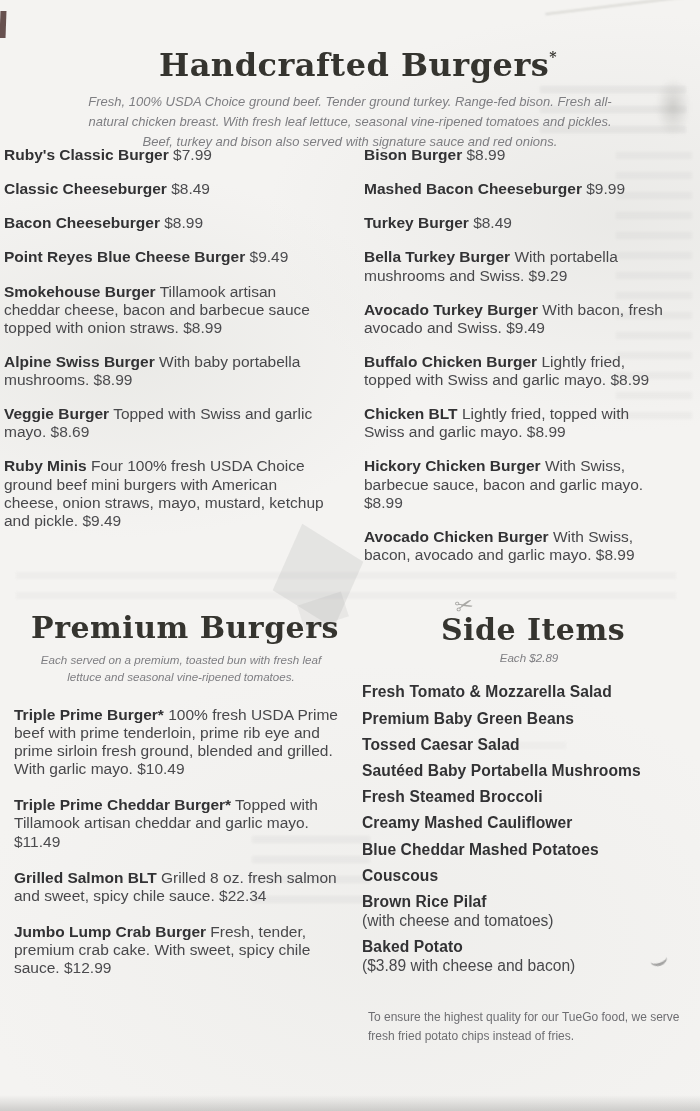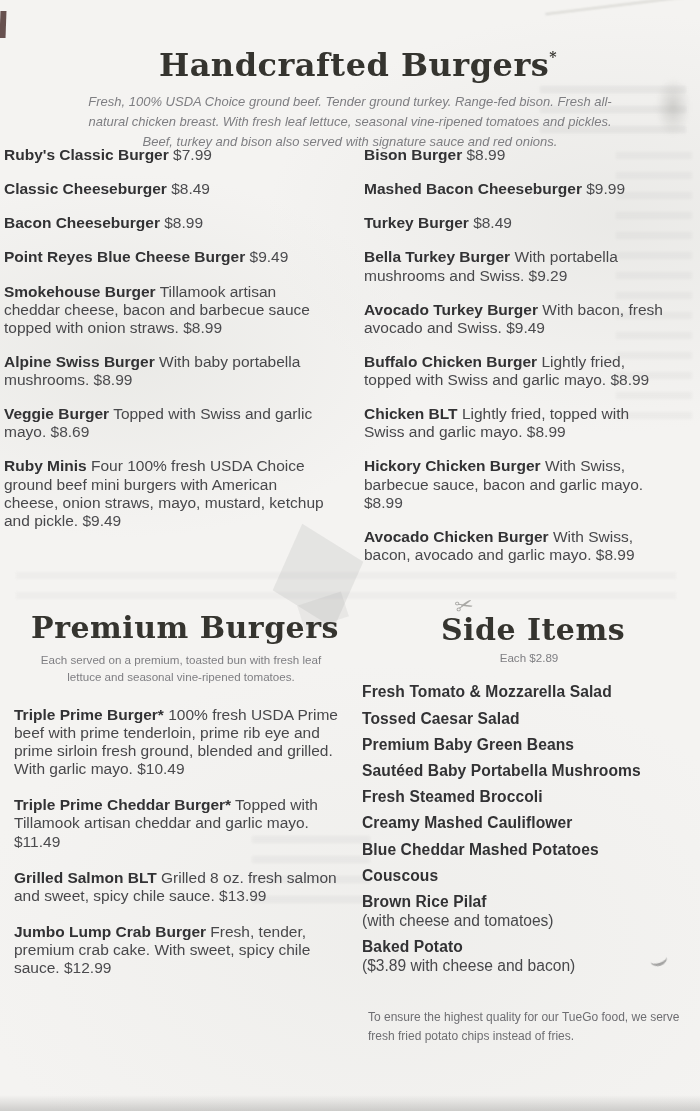--- a/index.html
+++ b/index.html
@@ -12,21 +12,21 @@
       #f4f3f1;
     font-family:"Liberation Sans", sans-serif; color:#454547;
   }
   
   .slab{font-family:"DejaVu Serif", serif; font-weight:700; color:#35342f; text-align:center;padding-left:8px;}
   .main-title{position:absolute; top:46px; left:0; width:700px; font-size:32px; letter-spacing:.5px;}
   .main-title sup{font-size:14px; vertical-align:14px;}
   .main-sub{position:absolute; top:92px; left:78px; width:544px; text-align:center;
     font-style:italic; font-size:13px; line-height:1.55; color:#7e7e82;}
   .sec-title{font-size:30px; letter-spacing:.5px; margin:0 0 6px;}
-  .sec-sub{font-size:11.6px; line-height:1.5; color:#7e7e82; text-align:center; margin:0;}
+  .sec-sub{font-style:italic; font-size:11.6px; line-height:1.5; color:#7e7e82; text-align:center; margin:0;}
   
   .col{position:absolute; z-index:2;}
   .item{margin:0 0 16px; font-size:15.5px; line-height:1.17;}
   .nm{font-weight:700; color:#323234;}
   .ds{color:#48484b;}
   .pr{color:#4b4b4e;}
   .side-item{margin:0 0 7.5px; font-size:15.6px; line-height:1.2;}
   .side-item .nm{letter-spacing:.1px;}
   .side-note{display:block; font-weight:400; color:#48484b;}
   .footnote{position:absolute; left:368px; top:1008px; width:318px; z-index:2;
@@ -111,30 +111,30 @@
     <p class="item"><b class="nm">Avocado Chicken Burger</b> <span class="ds">With Swiss, bacon, avocado and garlic mayo.</span> <span class="pr">$8.99</span></p>
   </div>
 
   <div class="scissors">✂</div>
 
   <div class="col" style="left:14px; top:610px; width:334px;">
     <div class="slab sec-title">Premium Burgers</div>
     <p class="sec-sub" style="margin:0 10px 20px;">Each served on a premium, toasted bun with fresh leaf lettuce and seasonal vine-ripened tomatoes.</p>
     <p class="item" style="margin-bottom:18px;"><b class="nm">Triple Prime Burger*</b> <span class="ds">100% fresh USDA Prime beef with prime tenderloin, prime rib eye and prime sirloin fresh ground, blended and grilled. With garlic mayo.</span> <span class="pr">$10.49</span></p>
     <p class="item" style="margin-bottom:18px;"><b class="nm">Triple Prime Cheddar Burger*</b> <span class="ds">Topped with Tillamook artisan cheddar and garlic mayo.</span> <span class="pr">$11.49</span></p>
-    <p class="item" style="margin-bottom:18px;"><b class="nm">Grilled Salmon BLT</b> <span class="ds">Grilled 8 oz. fresh salmon and sweet, spicy chile sauce.</span> <span class="pr">$13.99</span></p>
+    <p class="item" style="margin-bottom:18px;"><b class="nm">Grilled Salmon BLT</b> <span class="ds">Grilled 8 oz. fresh salmon and sweet, spicy chile sauce.</span> <span class="pr">$22.34</span></p>
     <p class="item" style="margin-bottom:18px;"><b class="nm">Jumbo Lump Crab Burger</b> <span class="ds">Fresh, tender, premium crab cake. With sweet, spicy chile sauce.</span> <span class="pr">$12.99</span></p>
   </div>
 
   <div class="col" style="left:362px; top:612px; width:334px;">
     <div class="slab sec-title" style="margin-bottom:2px;">Side Items</div>
     <p class="sec-sub" style="margin:0 0 17px;">Each $2.89</p>
     <p class="side-item"><b class="nm">Fresh Tomato &amp; Mozzarella Salad</b><span class="side-note"></span></p>
+    <p class="side-item"><b class="nm">Premium Baby Green Beans</b><span class="side-note"></span></p>
     <p class="side-item"><b class="nm">Tossed Caesar Salad</b><span class="side-note"></span></p>
-    <p class="side-item"><b class="nm">Premium Baby Green Beans</b><span class="side-note"></span></p>
     <p class="side-item"><b class="nm">Sautéed Baby Portabella Mushrooms</b><span class="side-note"></span></p>
     <p class="side-item"><b class="nm">Fresh Steamed Broccoli</b><span class="side-note"></span></p>
     <p class="side-item"><b class="nm">Creamy Mashed Cauliflower</b><span class="side-note"></span></p>
     <p class="side-item"><b class="nm">Blue Cheddar Mashed Potatoes</b><span class="side-note"></span></p>
     <p class="side-item"><b class="nm">Couscous</b><span class="side-note"></span></p>
     <p class="side-item"><b class="nm">Brown Rice Pilaf</b><span class="side-note">(with cheese and tomatoes)</span></p>
     <p class="side-item"><b class="nm">Baked Potato</b><span class="side-note">($3.89 with cheese and bacon)</span></p>
   </div>
 
   <div class="footnote">To ensure the highest quality for our TueGo food, we serve fresh fried potato chips instead of fries.</div>

